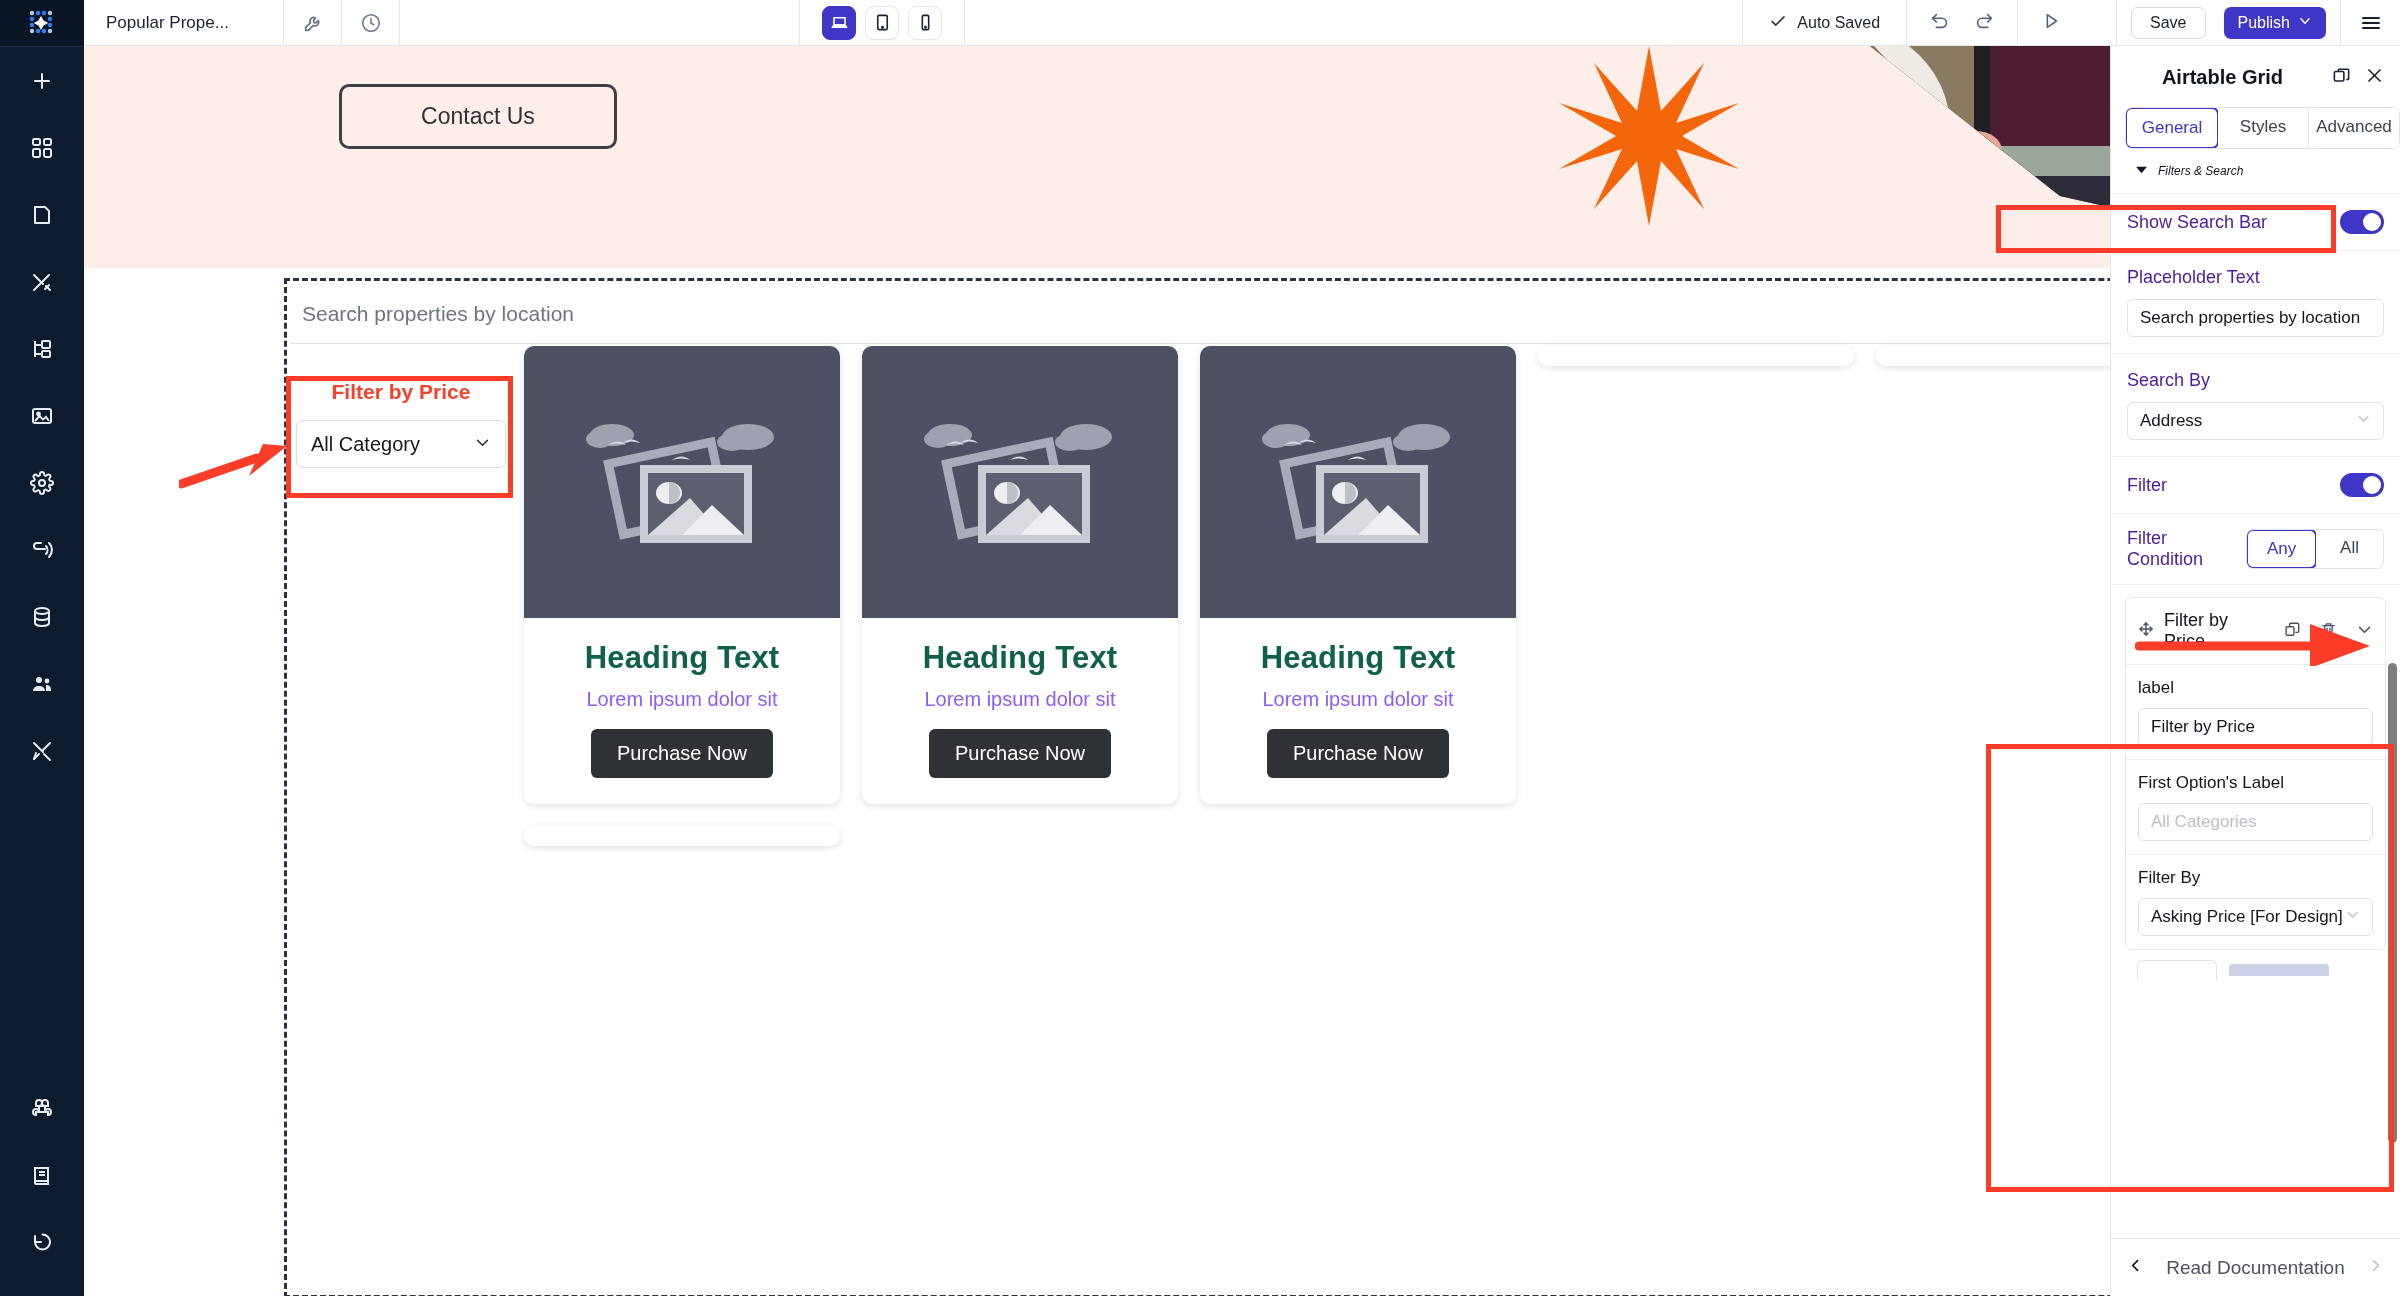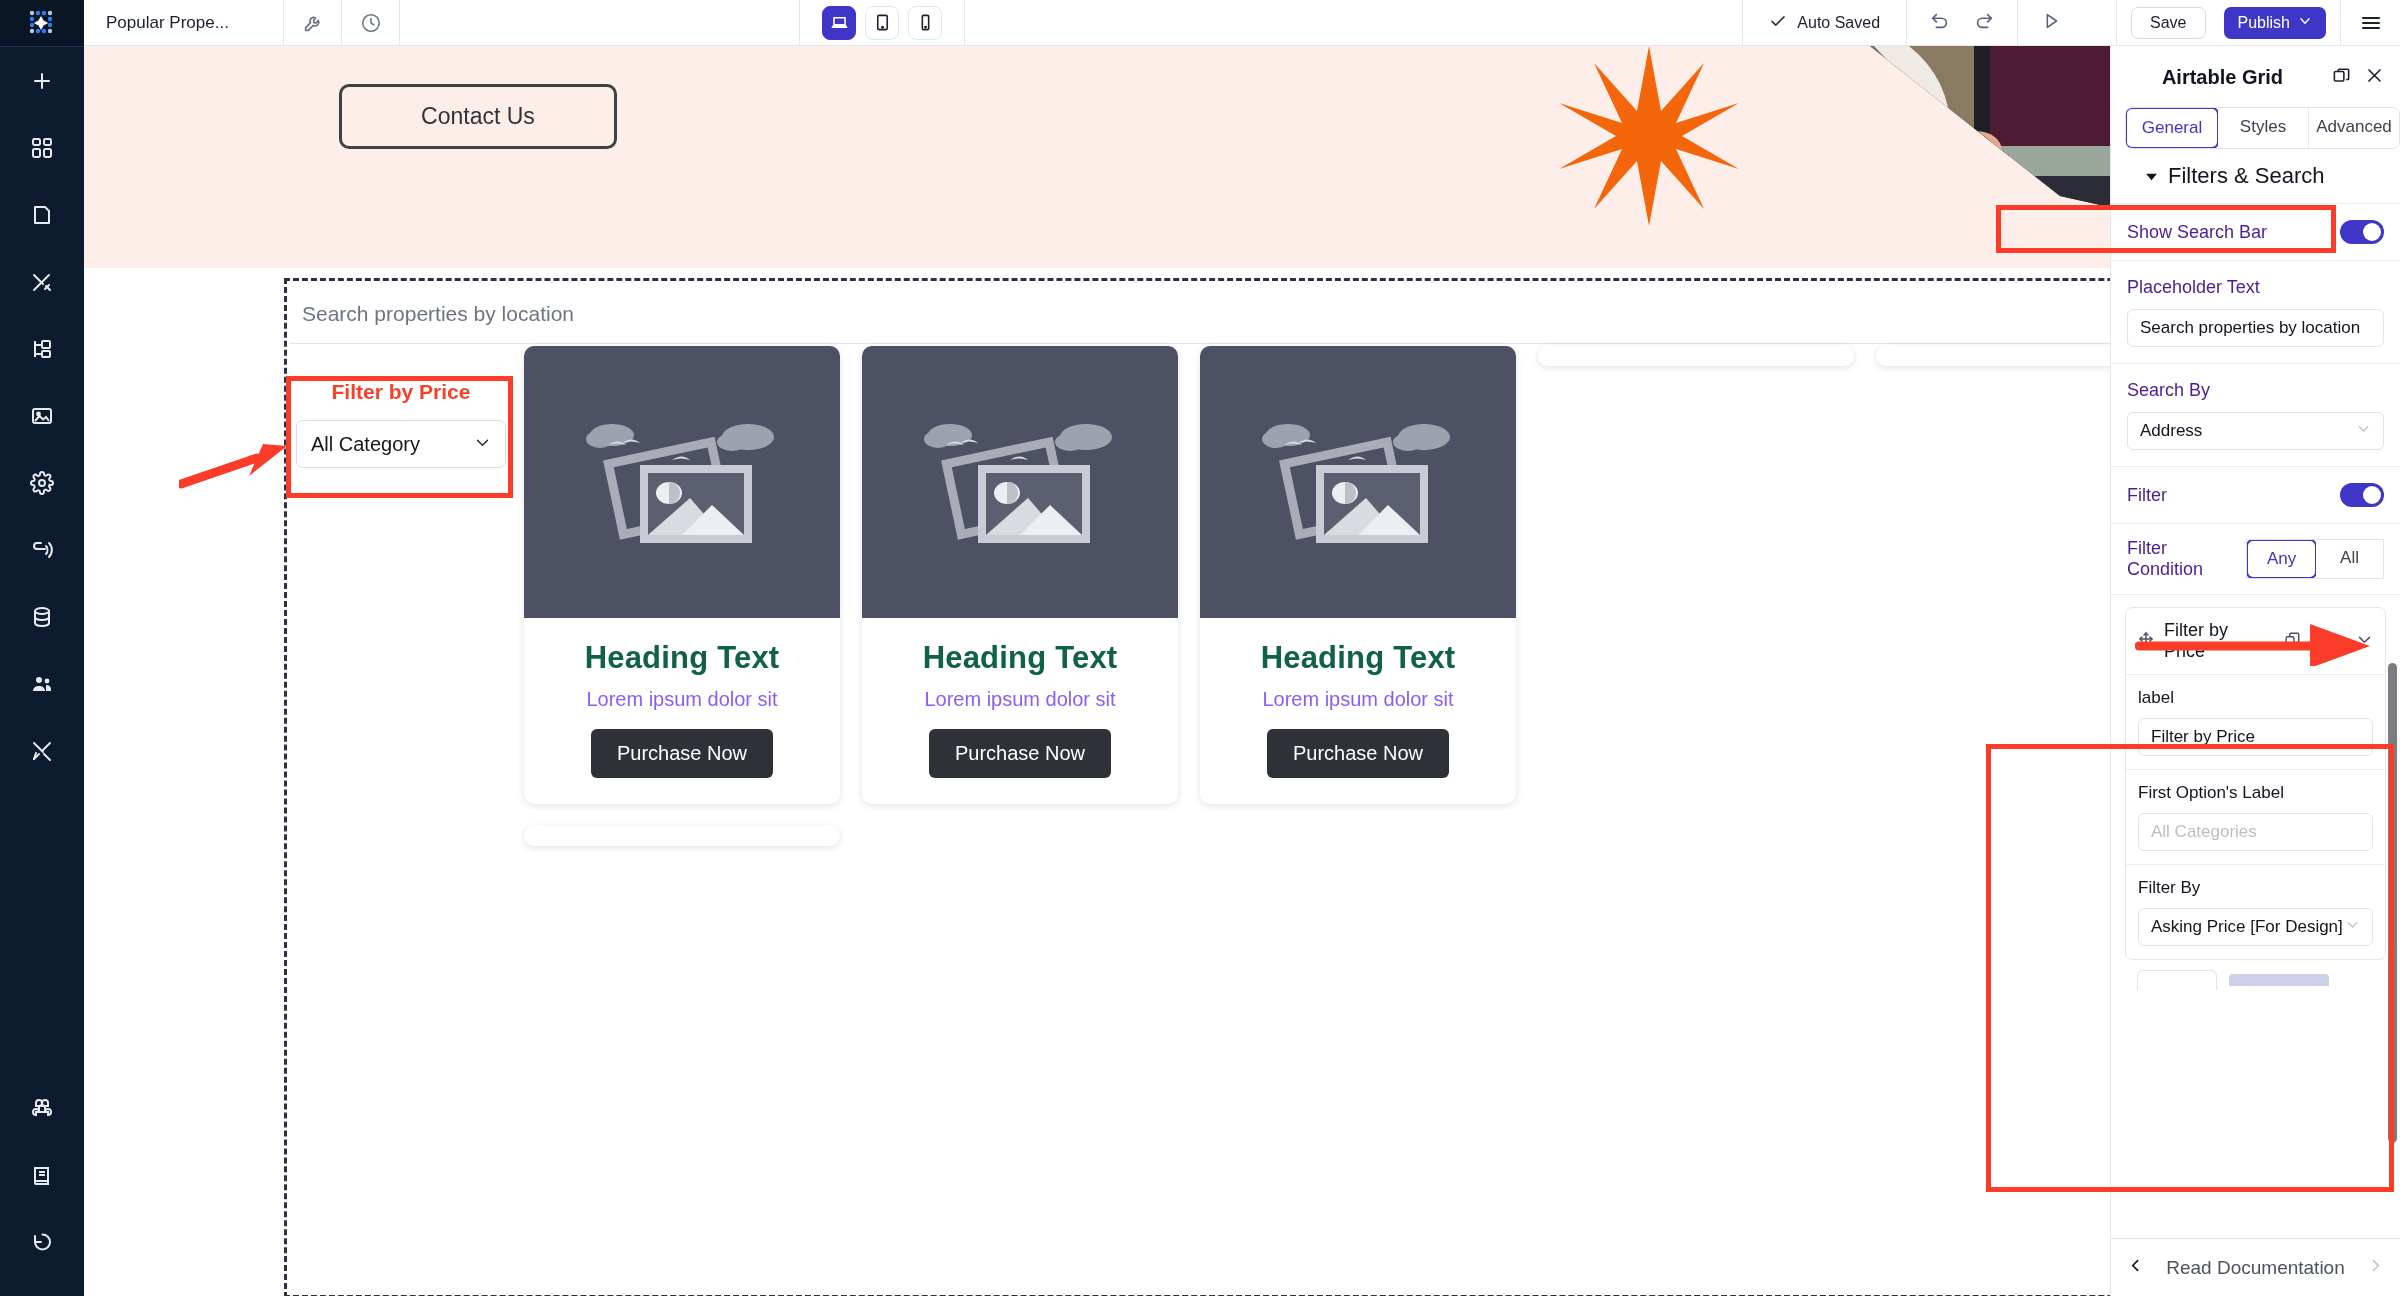--- a/index.html
+++ b/index.html
@@ -205,22 +205,23 @@
   }
   .panel-tab:last-child { border-right: none; }
   .panel-tab.active {
     color: #3f35c7; border: 2px solid #3f35c7; border-radius: 7px; margin: -1px;
   }
   #panel-scroll {
     flex: 1; overflow: hidden; position: relative; padding: 0 0 0 0;
   }
   #section-header-row {
     display: flex; align-items: center; gap: 10px;
-    padding: 14px 34px; font-size: 22px; color: #11151f;
+    padding: 14px 24px; font-size: 12px; color: #11151f;
     border-bottom: 1px solid #eceef2;
+    font-style: italic;
   }
   .prop-row {
     display: flex; align-items: center; justify-content: space-between;
     padding: 16px 16px; border-bottom: 1px solid #eceef2;
   }
   .prop-label { font-size: 18px; color: #4c1d95; }
   .toggle {
     width: 44px; height: 24px; border-radius: 12px; background: #3f35c7;
     position: relative; cursor: pointer; flex: 0 0 44px;
   }
@@ -241,21 +242,21 @@
     padding: 0 12px; font-size: 17px; color: #11151f; background: #fff;
     display: flex; align-items: center; justify-content: space-between;
     cursor: pointer;
   }
   .select-chevron { color: #b9bec7; }
   #filter-condition-row {
     display: flex; align-items: center; justify-content: space-between;
     padding: 14px 16px; border-bottom: 1px solid #eceef2;
   }
   #condition-group {
-    display: flex; border: 1px solid #dfe2e8; border-radius: 1px;
+    display: flex; border: 1px solid #dfe2e8; border-radius: 7px;
     overflow: hidden; width: 140px;
   }
   .cond-btn {
     flex: 1; text-align: center; padding: 8px 0; font-size: 17px;
     color: #3c424f; cursor: pointer; background: #fff;
   }
   .cond-btn.active {
     color: #3f35c7; border: 2px solid #3f35c7; border-radius: 7px; margin: -1px;
   }
   #filter-item-card {

